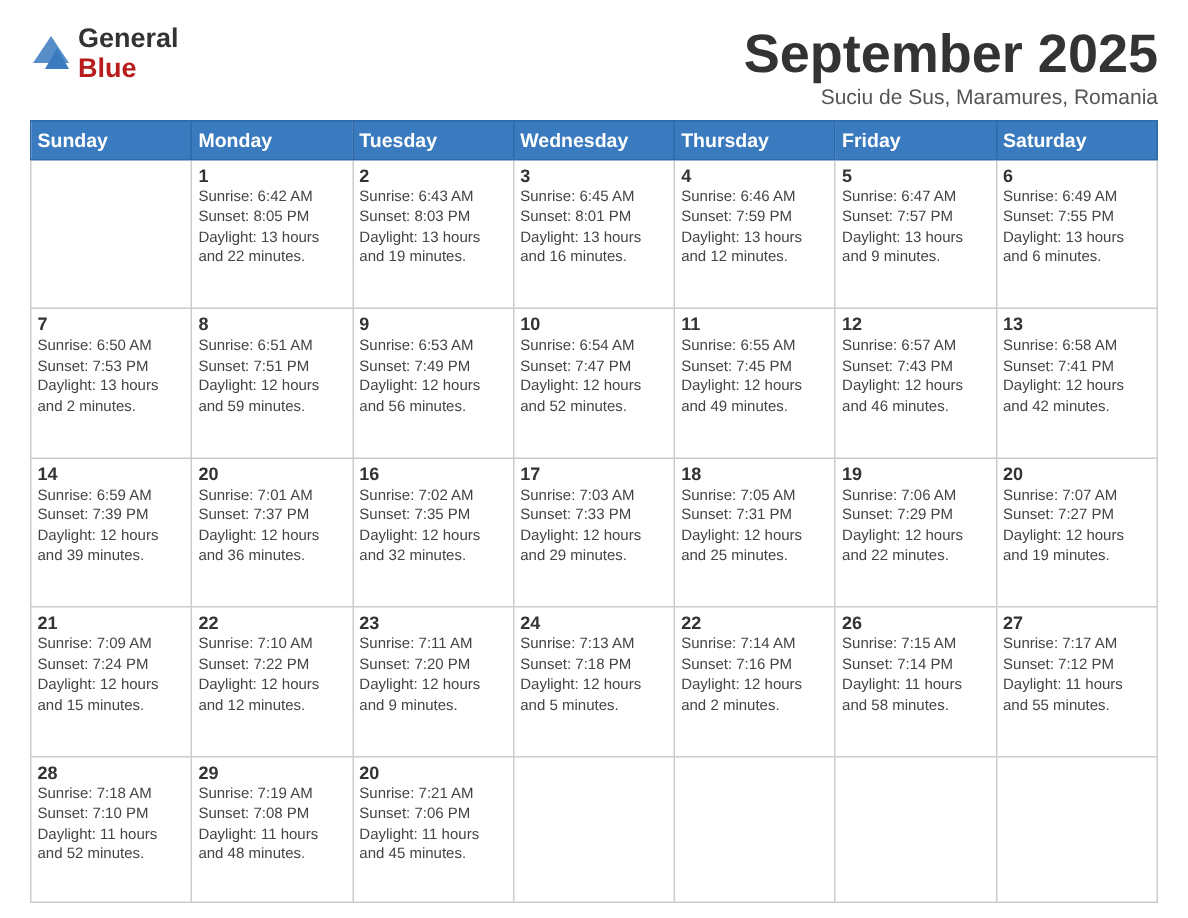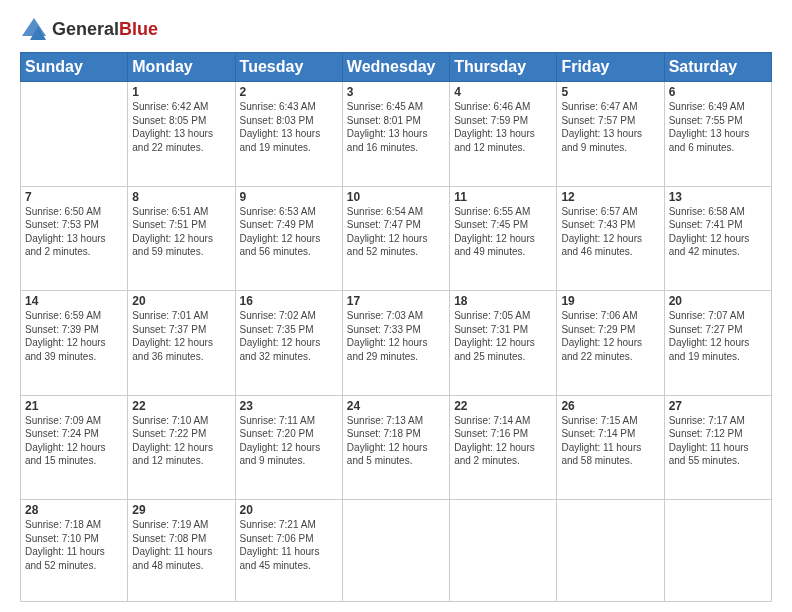--- a/index.html
+++ b/index.html
@@ -22,21 +22,21 @@
       align-items: flex-start;
       justify-content: space-between;
       margin-bottom: 8px;
     }
     .logo {
       display: flex;
       align-items: center;
     }
     .logo-text {
       display: flex;
-      flex-direction: row;
+      flex-direction: column;
       line-height: 1.1;
     }
     .logo-general {
       font-size: 18px;
       font-weight: bold;
       color: #333;
     }
     .logo-blue {
       font-size: 18px;
       font-weight: bold;
@@ -61,21 +61,21 @@
       color: #555;
     }
     .calendar-table {
       width: 100%;
       border-collapse: collapse;
       flex: 1;
     }
     .calendar-table th {
       background-color: #3a7abf;
       color: #fff;
-      font-size: 16px;
+      font-size: 13px;
       font-weight: bold;
       padding: 5px 4px;
       text-align: left;
       border: 1px solid #2d6aa8;
     }
     .calendar-table td {
       border: 1px solid #ccc;
       vertical-align: top;
       padding: 3px 4px;
       font-size: 9.5px;
@@ -111,20 +111,22 @@
       <svg class="logo-icon" viewBox="0 0 28 28">
         <polygon points="14,2 26,20 2,20" fill="#3a7abf" opacity="0.85"></polygon>
         <polygon points="18,10 26,24 10,24" fill="#3a7abf"></polygon>
       </svg>
       <div class="logo-text">
         <span class="logo-general">General</span>
         <span class="logo-blue">Blue</span>
       </div>
     </div>
     <div class="title-block">
+      <div class="month-title">September 2025</div>
+      <div class="subtitle">Suciu de Sus, Maramures, Romania</div>
     </div>
   </div>
 
   <table class="calendar-table">
     <thead>
       <tr>
         <th>Sunday</th>
         <th>Monday</th>
         <th>Tuesday</th>
         <th>Wednesday</th>

